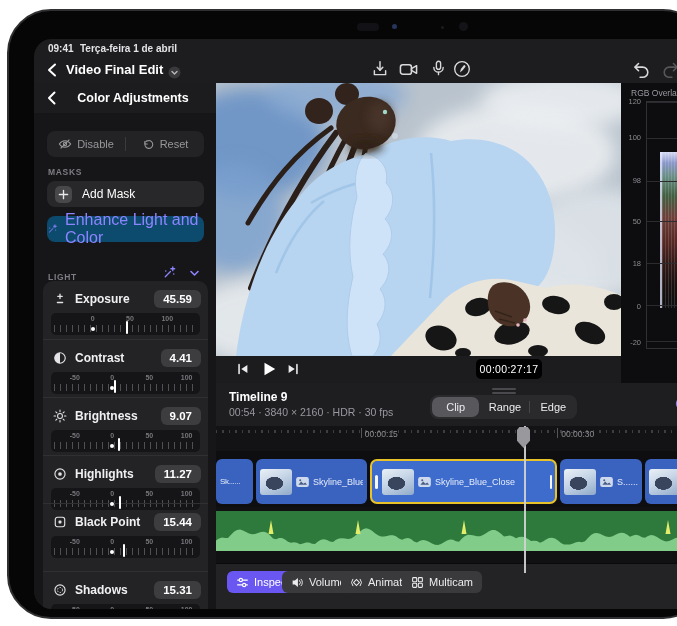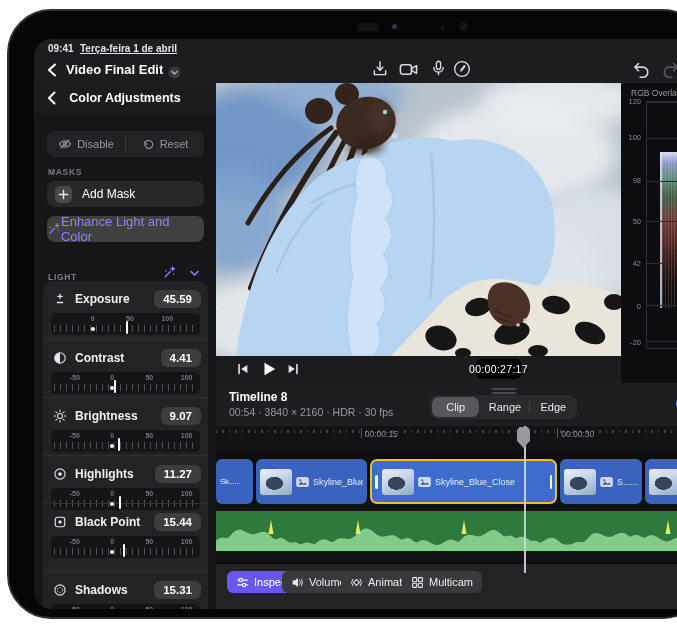--- a/index.html
+++ b/index.html
@@ -13,64 +13,64 @@
   .cam-dot{position:absolute;left:383px;top:13px;width:5px;height:5px;border-radius:50%;background:#27355c;}
   .cam-dot2{position:absolute;left:432px;top:15px;width:3px;height:3px;border-radius:50%;background:#1c1c20;}
   .cam-ring{position:absolute;left:450px;top:11px;width:9px;height:9px;border-radius:50%;background:#141418;}
   
   .screen{position:absolute;left:25px;top:28px;width:652px;height:570px;
           background:#131315;border-radius:18px 0 0 18px;overflow:hidden;color:#e8e8ea;}
   
   .statusbar{position:absolute;left:0;top:0;width:100%;height:18px;background:#1d1d1f;
              font-size:10px;font-weight:bold;color:#e4e4e8;}
   .statusbar span{position:absolute;top:4px;}
-  .st-time{left:14px;} .st-date{left:46px;font-weight:600;text-decoration:underline;}
+  .st-time{left:14px;} .st-date{left:46px;font-weight:600;}
   .titlebar{position:absolute;left:0;top:18px;width:100%;height:26px;background:#1d1d1f;}
   .back-chev{position:absolute;left:12px;top:6px;width:12px;height:14px;}
   .doc-title{position:absolute;left:32px;top:5px;font-size:13px;font-weight:bold;color:#fff;}
   .title-caret{position:absolute;left:134px;top:9px;width:13px;height:13px;color:#9a9aa0;}
   .icon-btn{position:absolute;top:3px;width:20px;height:20px;color:#d9d9dd;}
   .disabled{color:#57575b;}
   svg{display:block;}
   
   .sidebar{position:absolute;left:0;top:44px;width:182px;height:526px;background:#161618;}
   .sb-header{position:absolute;left:0;top:0;width:100%;height:30px;background:#1c1c1e;}
   .sb-back{position:absolute;left:12px;top:8px;width:11px;height:14px;}
-  .sb-title{position:absolute;left:0;top:8px;width:100%;text-align:center;font-size:12.5px;font-weight:bold;color:#fff;}
+  .sb-title{position:absolute;left:8px;top:8px;width:100%;text-align:center;font-size:12.5px;font-weight:bold;color:#fff;}
   .seg-bar{position:absolute;left:13px;top:48px;width:157px;height:26px;background:#232325;border-radius:8px;
            display:flex;align-items:center;}
   .seg{flex:1;display:flex;align-items:center;justify-content:center;gap:5px;font-size:11px;color:#97979c;height:100%;}
   .seg-div{width:1px;height:14px;background:#3a3a3d;}
   .section-label{position:absolute;left:14px;font-size:8.5px;letter-spacing:.7px;color:#7d7d83;font-weight:bold;}
   .add-mask{position:absolute;left:13px;top:98px;width:157px;height:26px;background:#28282a;border-radius:8px;
             display:flex;align-items:center;gap:10px;padding-left:8px;box-sizing:border-box;font-size:12px;color:#fff;}
   .plus-tile{width:17px;height:17px;background:#48484b;border-radius:5px;color:#e8e8ea;display:flex;align-items:center;justify-content:center;}
-  .enhance{position:absolute;left:13px;top:133px;width:157px;height:26px;background:#404040;border-radius:8px;
-           display:flex;align-items:center;justify-content:center;gap:0;font-size:13px;color:#8d84ff;}
+  .enhance{position:absolute;left:13px;top:133px;width:157px;height:26px;background:#0c4a6e;border-radius:8px;
+           display:flex;align-items:center;justify-content:center;gap:7px;font-size:16px;color:#8d84ff;}
   .light-row{top:189px;}
   .light-wand{position:absolute;left:128px;top:182px;width:15px;height:15px;color:#8d84ff;}
   .light-caret{position:absolute;left:154px;top:184px;width:13px;height:13px;color:#8d84ff;}
   .slider-card{position:absolute;left:9px;top:198px;width:165px;height:360px;background:#232325;border-radius:10px;}
   .slider-row{position:absolute;left:0;width:165px;height:58px;font-weight:bold;}
   .slider-row + .slider-row{border-top:1px solid #303033;}
   .sl-head{position:absolute;left:10px;right:7px;top:7px;height:22px;display:flex;align-items:center;}
   .sl-ic{width:14px;height:14px;color:#e4e4e8;margin-right:8px;flex:none;}
   .sl-name{font-size:12px;color:#f0f0f3;flex:1;}
   .value-pill{background:#3d3d40;border-radius:6px;padding:3px 9px;font-size:11.5px;color:#fff;}
   .ruler{position:absolute;left:8px;right:8px;top:32px;height:22px;background:#151517;border-radius:5px;overflow:hidden;}
   .ruler::after{content:'';position:absolute;left:3px;right:3px;top:12px;height:7px;
         background:repeating-linear-gradient(90deg,#505054 0 1px,transparent 1px 6px);}
   .tick-label{position:absolute;top:2px;transform:translateX(-50%);font-size:7px;color:#77777c;}
   .marker-dot{position:absolute;top:14px;width:4px;height:4px;border-radius:50%;background:#fff;transform:translateX(-50%);z-index:2;}
   .marker-line{position:absolute;top:8px;width:2px;height:13px;border-radius:1px;background:#fff;transform:translateX(-50%);z-index:2;}
   
   .preview{position:absolute;left:182px;top:44px;width:405px;height:273px;background:#000;overflow:hidden;}
   .transport{position:absolute;left:182px;top:317px;width:405px;height:27px;background:#1c1c1e;}
   .tp-ic{position:absolute;top:6px;width:15px;height:15px;color:#ececf0;}
-  .timecode{position:absolute;left:260px;top:3px;width:45px;height:20px;background:#000;border-radius:5px;
+  .timecode{position:absolute;left:260px;top:3px;width:66px;height:20px;background:#000;border-radius:5px;
             display:flex;align-items:center;justify-content:center;font-size:10.5px;color:#fff;letter-spacing:.3px;}
   
   .scope{position:absolute;left:587px;top:44px;width:65px;height:300px;background:#0d0d0f;}
   .scope-title{position:absolute;left:10px;top:5px;font-size:8.5px;color:#9b9ba1;}
   .scope-labels{position:absolute;left:0;top:18px;width:22px;height:248px;}
   .scope-labels span{position:absolute;right:2px;transform:translateY(-50%);font-size:7.5px;color:#8b8b91;}
   .scope-plot{position:absolute;left:25px;top:18px;right:0;height:248px;border:1px solid #303034;border-right:none;box-sizing:border-box;}
   .gridline{position:absolute;left:0;right:0;height:1px;background:#2c2c30;}
   .scope-wave{position:absolute;left:13px;right:0;top:50px;height:156px;
       border-left:2px solid rgba(225,232,255,.75);
@@ -472,39 +472,39 @@
       <span class="timecode">00:00:27:17</span>
     </div>
 
     <div class="scope">
       <span class="scope-title">RGB Overlay</span>
       <div class="scope-labels">
           <span style="top:0%">120</span>
           <span style="top:14.5%">100</span>
           <span style="top:32%">98</span>
           <span style="top:48.5%">50</span>
-          <span style="top:65.5%">42</span>
+          <span style="top:65.5%">18</span>
           <span style="top:82.5%">0</span>
           <span style="top:97%">-20</span>
         </div>
       <div class="scope-plot">
         <div class="scope-wave"></div>
       <i class="gridline" style="top:0%"></i>
           <i class="gridline" style="top:14.5%"></i>
           <i class="gridline" style="top:32%"></i>
           <i class="gridline" style="top:48.5%"></i>
           <i class="gridline" style="top:65.5%"></i>
           <i class="gridline" style="top:82.5%"></i>
           <i class="gridline" style="top:97%"></i>
         </div>
     </div>
 
     <div class="timeline">
       <div class="tl-header">
-        <span class="tl-name">Timeline 8</span>
+        <span class="tl-name">Timeline 9</span>
         <span class="tl-info">00:54 · 3840 × 2160 · HDR · 30 fps</span>
         <div class="drag-handle">
             <i></i>
             <i></i>
           </div>
         <div class="modes">
           <span class="mode sel">Clip</span>
           <span class="mode">Range</span>
           <span class="mode-div"></span>
           <span class="mode">Edge</span>

